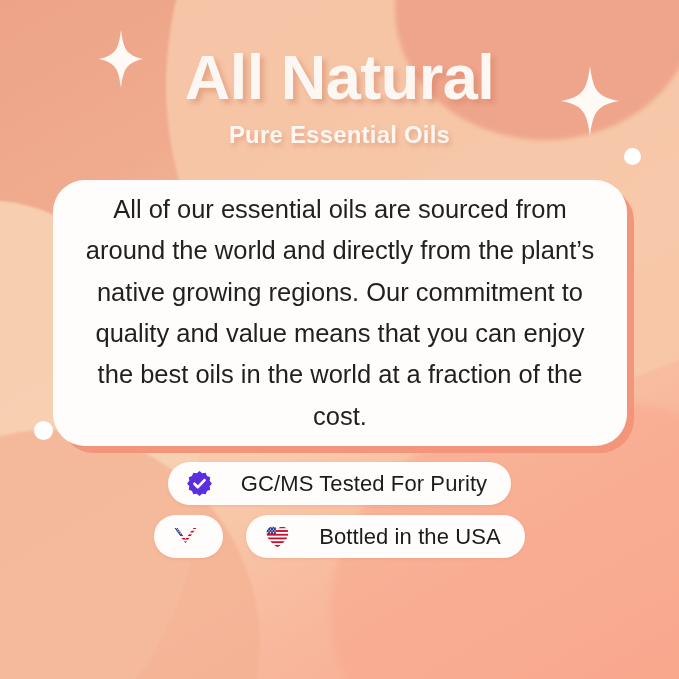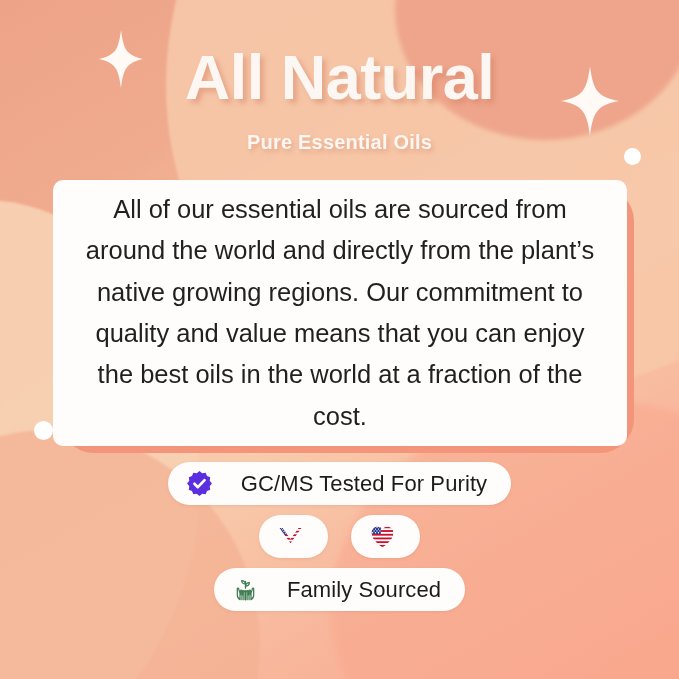--- a/index.html
+++ b/index.html
@@ -83,23 +83,23 @@
     margin: 0;
     padding-top: 44px;
     font-size: 63px;
     font-weight: 700;
     letter-spacing: -0.5px;
     color: #fdf7f3;
     text-shadow: 4px 4px 5px rgba(206,118,88,.40);
     line-height: 1.06;
   }
   #subtitle {
-    margin: 12px;
+    margin: 2px;
     padding-top: 8px;
-    font-size: 20px;
+    font-size: 24px;
     font-weight: 600;
     color: #fdf6f1;
     letter-spacing: 0.2px;
     text-shadow: 2px 3px 4px rgba(206,118,88,.38);
   }
 
   
   #card-wrap {
     position: absolute;
     left: 53px; top: 180px;
@@ -110,21 +110,21 @@
     left: 7px; top: 7px;
     width: 100%; height: 100%;
     background: #f3957b;
     border-radius: 34px;
   }
   #card {
     position: absolute;
     left: 0; top: 0;
     width: 100%; height: 100%;
     background: #fffdfc;
-    border-radius: 10px;
+    border-radius: 32px;
     display: flex;
     align-items: center;
     justify-content: center;
   }
   #card-text {
     margin: 0;
     padding: 0 26px;
     font-size: 25.5px;
     line-height: 1.62;
     color: #231f20;
@@ -285,40 +285,19 @@
                   <circle cx="6" cy="9.4" r=".8"></circle>
                   <circle cx="9.5" cy="9.4" r=".8"></circle>
                   <circle cx="13" cy="9.4" r=".8"></circle>
                 <circle cx="4.2" cy="11.6" r=".8"></circle>
                   <circle cx="7.7" cy="11.6" r=".8"></circle>
                   <circle cx="11.2" cy="11.6" r=".8"></circle>
               </g>
             </g>
           </svg>
         </span>
+        <span class="chip-label">Bottled in the USA</span>
       </div>
     </div>
 
-    <div class="badge-row">
-      <div class="chip">
-        <span class="chip-icon">
-          <svg viewBox="0 0 32 32" width="27" height="27" aria-hidden="true">
-            <g fill="none" stroke="#3f7d52" stroke-width="1.5" stroke-linecap="round" stroke-linejoin="round">
-              <path d="M16 14.5 V6.5"></path>
-              <path d="M16 9.5 C13.4 9.5 11.6 7.9 11.4 5.4 C13.9 5.2 15.9 6.9 16 9.5 Z"></path>
-              <path d="M16 12 C18.6 12 20.4 10.4 20.6 7.9 C18.1 7.7 16.1 9.4 16 12 Z"></path>
-              <path d="M9.5 28 V20.5 C9.5 18.8 8 17.6 8 15.5 C8 14.1 6.3 13.8 6.3 15.4 V22.5 C6.3 25.4 7.6 27 9.5 28 Z"></path>
-              <path d="M22.5 28 V20.5 C22.5 18.8 24 17.6 24 15.5 C24 14.1 25.7 13.8 25.7 15.4 V22.5 C25.7 25.4 24.4 27 22.5 28 Z"></path>
-              <path d="M11.8 28 V17.6 C11.8 16.3 10.2 16.3 10.2 17.6 V22"></path>
-              <path d="M20.2 28 V17.6 C20.2 16.3 21.8 16.3 21.8 17.6 V22"></path>
-              <path d="M14.1 28 V18.2 C14.1 16.9 12.5 16.9 12.5 18.2 V22.4"></path>
-              <path d="M17.9 28 V18.2 C17.9 16.9 19.5 16.9 19.5 18.2 V22.4"></path>
-              <path d="M16 28 V18.6 C16 17.3 14.6 17.3 14.6 18.6"></path>
-              <path d="M16 28 V18.6 C16 17.3 17.4 17.3 17.4 18.6"></path>
-            </g>
-          </svg>
-        </span>
-        <span class="chip-label">Family Sourced</span>
-      </div>
-    </div>
 
   </div>
 </div>
 
 </body></html>

